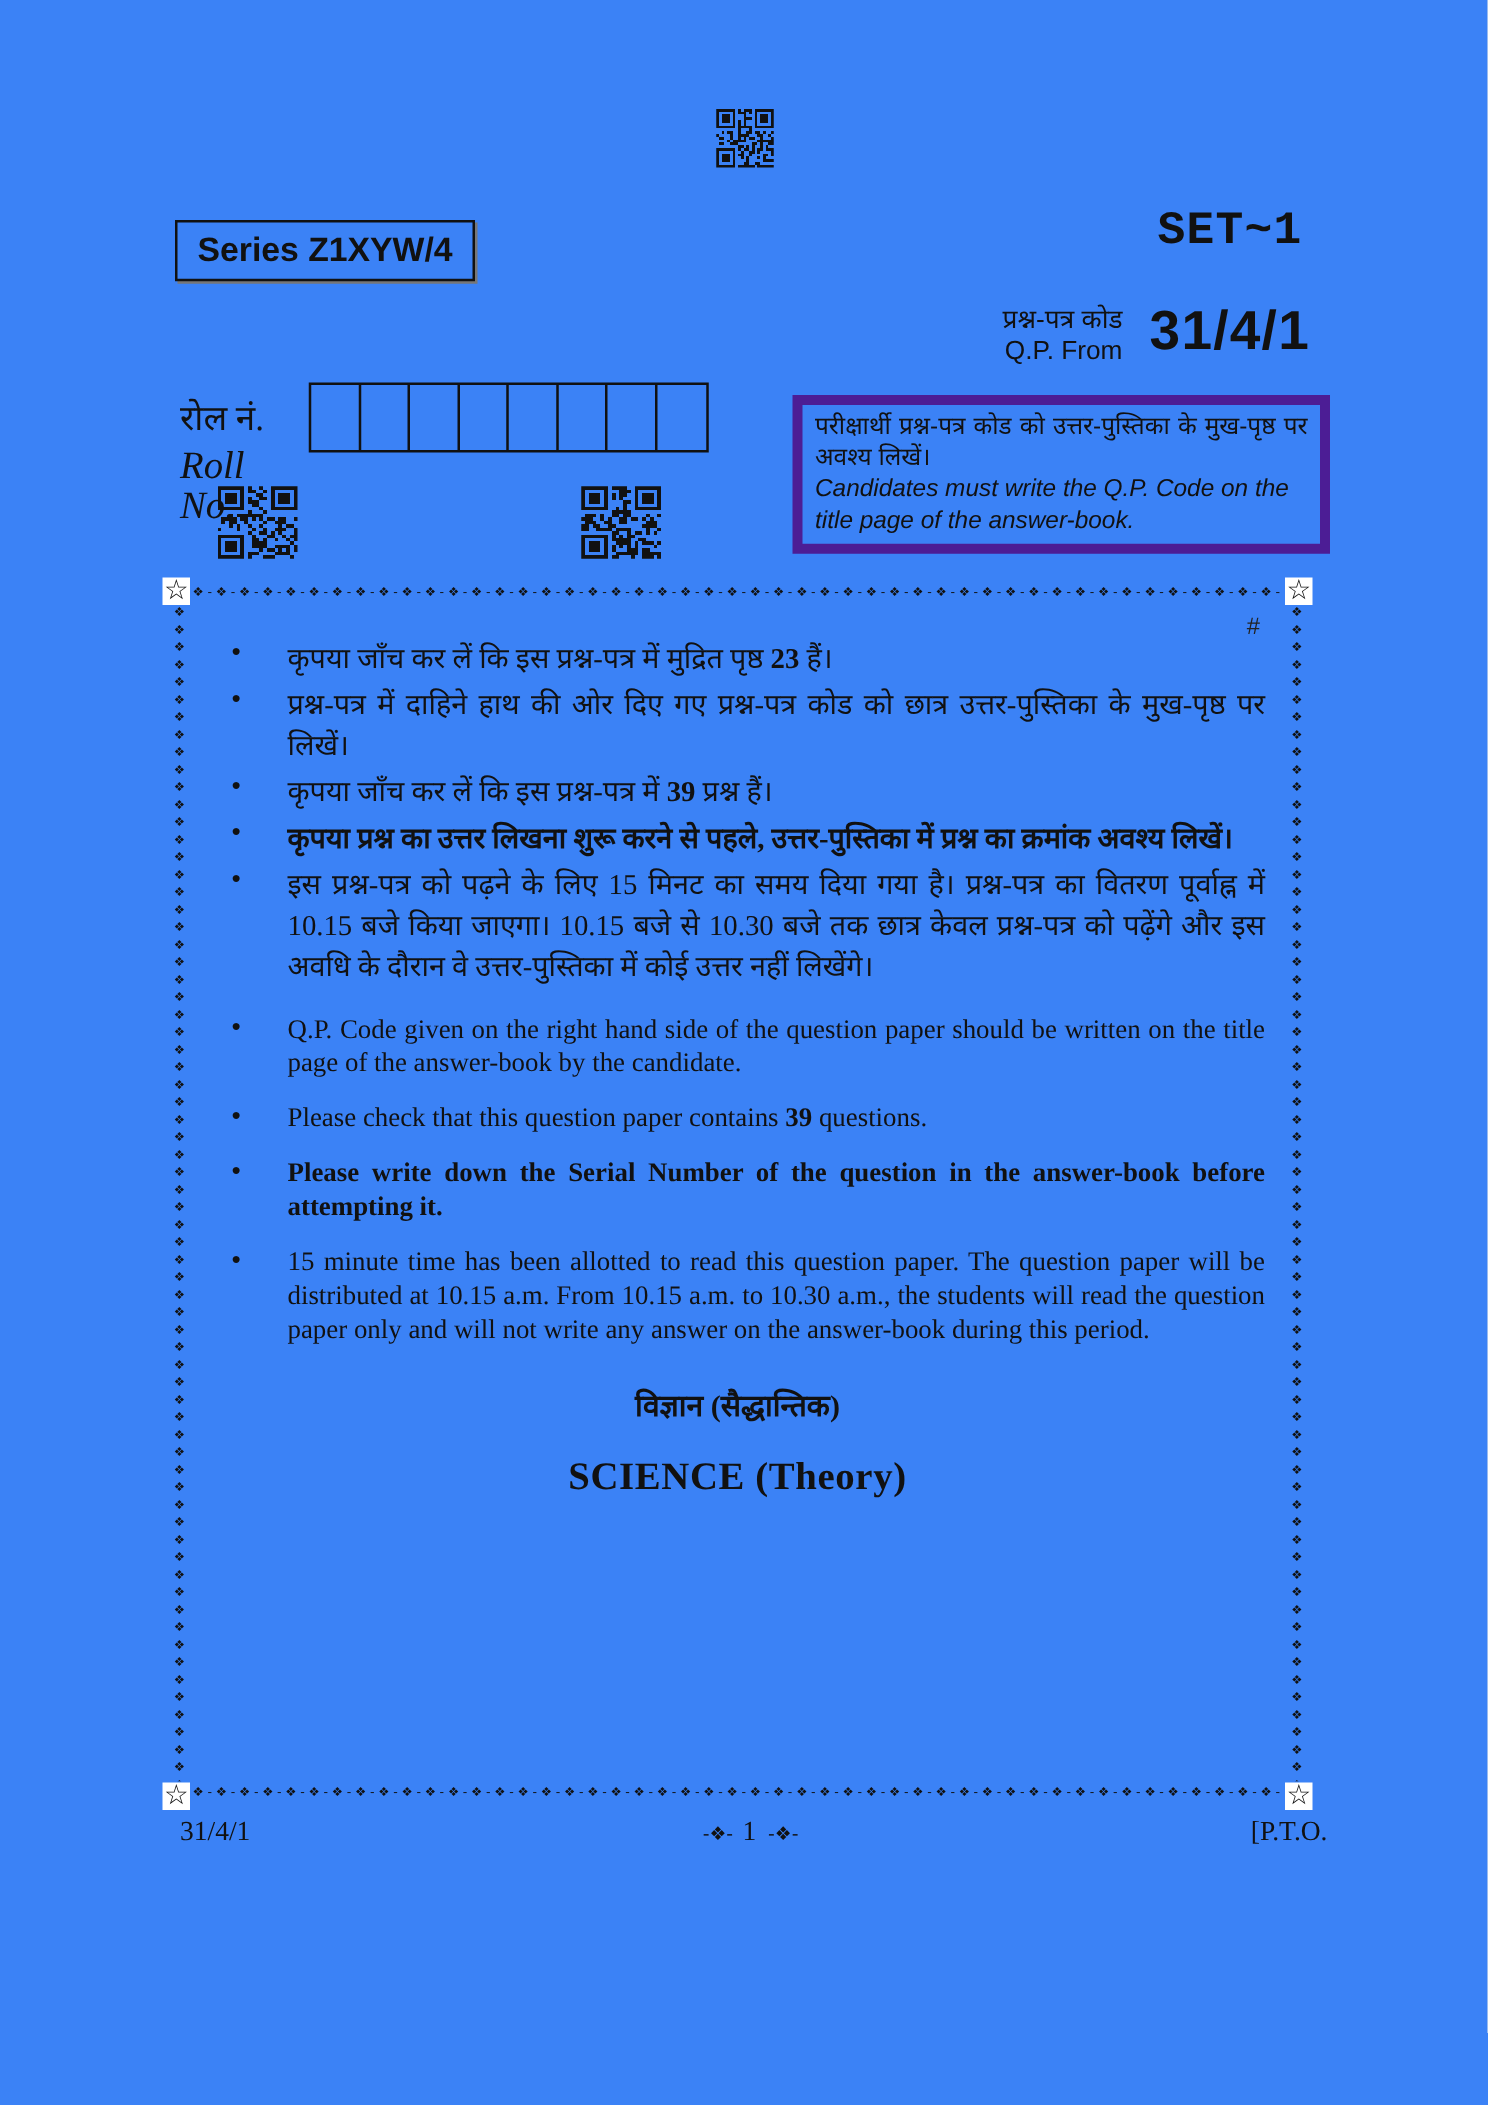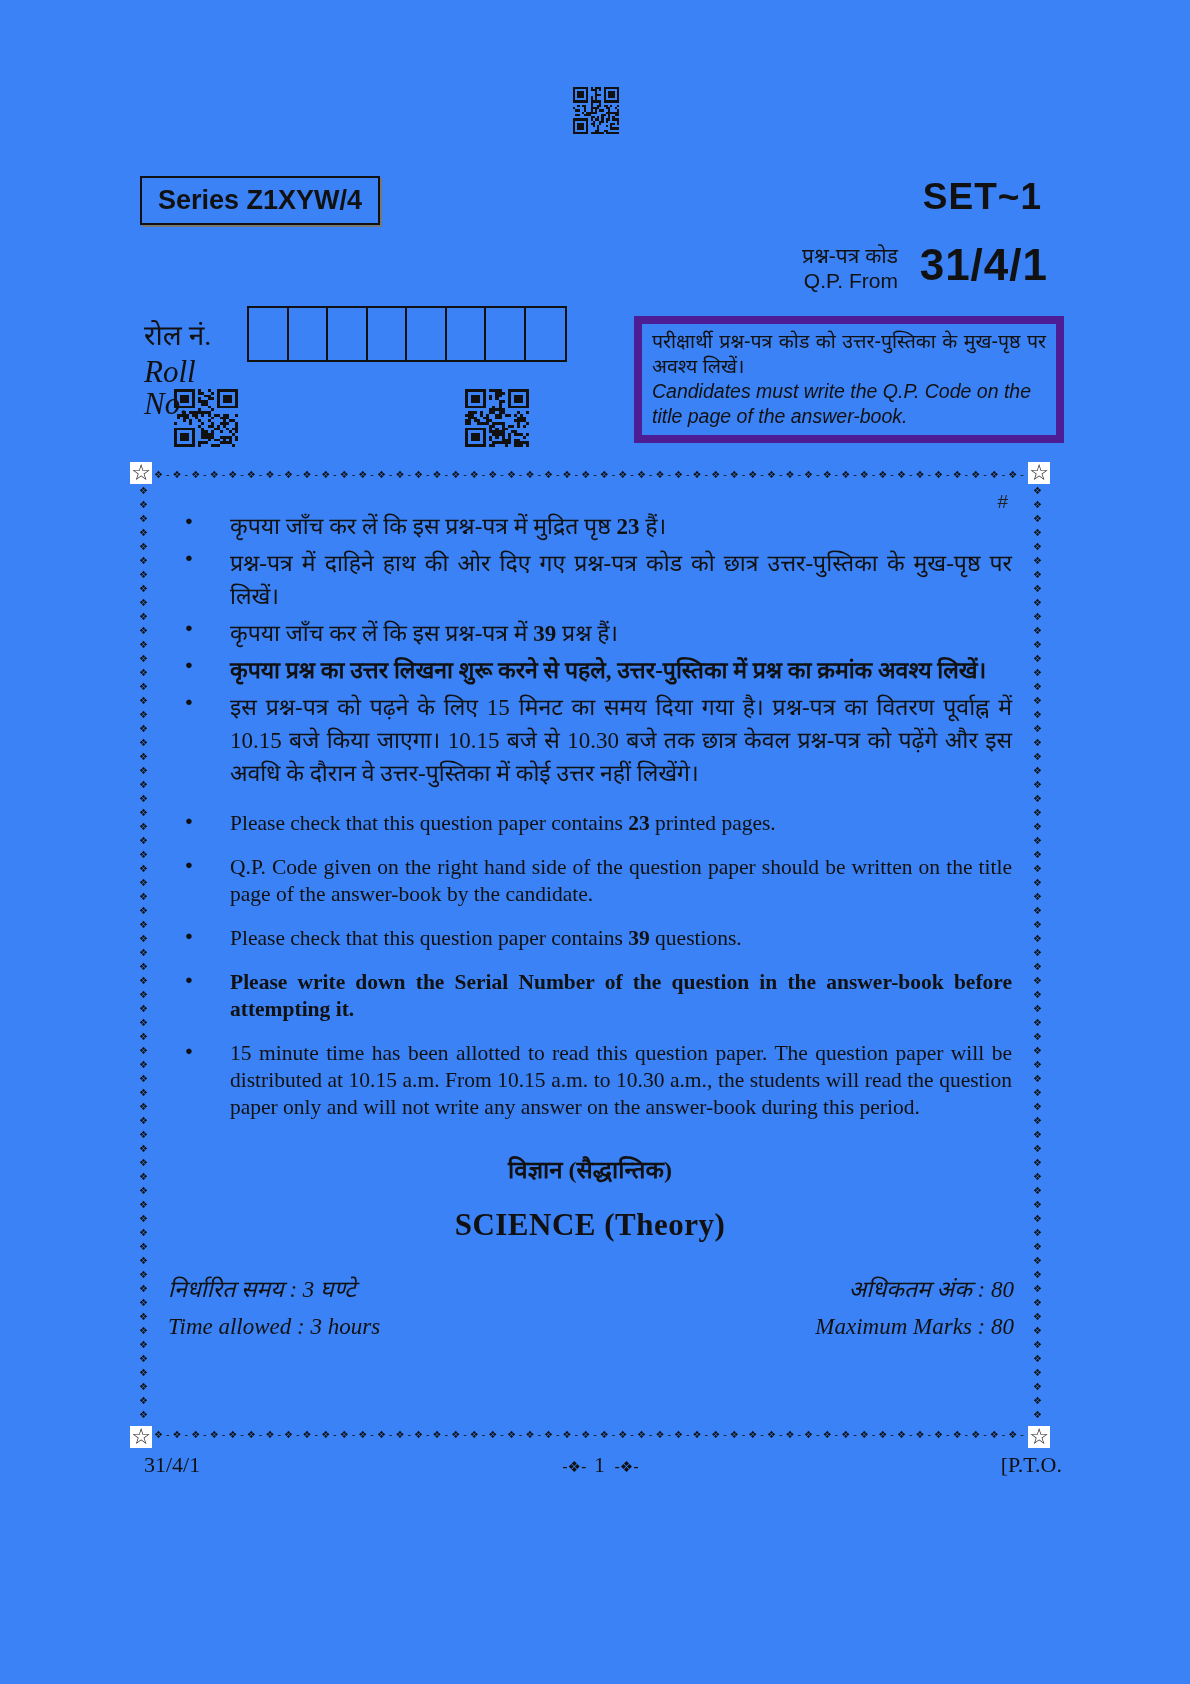--- a/index.html
+++ b/index.html
@@ -23,24 +23,23 @@
   .series-box{
     position:absolute;left:140px;top:176px;
     border:2.5px solid #111;
     box-shadow:2px 2px 0 #777;
     padding:7px 16px 8px 16px;
     font-family:"Liberation Sans", sans-serif;
     font-weight:bold;font-size:27px;line-height:30px;
   }
   .set-label{
     position:absolute;right:148px;top:166px;
-    font-family:Liberation Sans, sans-serif;
+    font-family:Liberation Mono, monospace;
     font-weight:bold;font-size:37px;line-height:38px;
     letter-spacing:1px;
-    margin-top:12px;
   }
   .qp-code-labels{
     position:absolute;right:292px;top:243px;
     text-align:right;
     font-family:"Liberation Sans", sans-serif;
     font-size:21px;line-height:25px;
   }
   .qp-code-value{
     position:absolute;right:142px;top:240px;
     font-family:"Liberation Sans", sans-serif;
@@ -866,40 +865,29 @@
 
     <ul class="instructions ins-hi">
       <li><span>कृपया जाँच कर लें कि इस प्रश्न-पत्र में मुद्रित पृष्ठ </span><strong>23</strong><span> हैं।</span></li>
       <li><span>प्रश्न-पत्र में दाहिने हाथ की ओर दिए गए प्रश्न-पत्र कोड को छात्र उत्तर-पुस्तिका के मुख-पृष्ठ पर लिखें।</span></li>
       <li><span>कृपया जाँच कर लें कि इस प्रश्न-पत्र में </span><strong>39</strong><span> प्रश्न हैं।</span></li>
       <li class="em"><span>कृपया प्रश्न का उत्तर लिखना शुरू करने से पहले, उत्तर-पुस्तिका में प्रश्न का क्रमांक अवश्य लिखें।</span></li>
       <li><span>इस प्रश्न-पत्र को पढ़ने के लिए 15 मिनट का समय दिया गया है। प्रश्न-पत्र का वितरण पूर्वाह्न में 10.15 बजे किया जाएगा। 10.15 बजे से 10.30 बजे तक छात्र केवल प्रश्न-पत्र को पढ़ेंगे और इस अवधि के दौरान वे उत्तर-पुस्तिका में कोई उत्तर नहीं लिखेंगे।</span></li>
     </ul>
 
     <ul class="instructions ins-en">
-      <li><span>Please check that this question paper contains </span><strong>23</strong><span> printed pages.</span></li>
       <li><span>Q.P. Code given on the right hand side of the question paper should be written on the title page of the answer-book by the candidate.</span></li>
       <li><span>Please check that this question paper contains </span><strong>39</strong><span> questions.</span></li>
       <li class="em"><span>Please write down the Serial Number of the question in the answer-book before attempting it.</span></li>
       <li><span>15 minute time has been allotted to read this question paper. The question paper will be distributed at 10.15 a.m. From 10.15 a.m. to 10.30 a.m., the students will read the question paper only and will not write any answer on the answer-book during this period.</span></li>
     </ul>
 
     <h1 class="title-hi">विज्ञान (सैद्धान्तिक)</h1>
     <h2 class="title-en">SCIENCE (Theory)</h2>
 
-    <div class="meta-row">
-      <div class="left">
-        <div>निर्धारित समय : 3 घण्टे</div>
-        <div>Time allowed : 3 hours</div>
-      </div>
-      <div class="right">
-        <div>अधिकतम अंक : 80</div>
-        <div>Maximum Marks : 80</div>
-      </div>
-    </div>
   </div>
 
   <div class="footer">
     <span>31/4/1</span>
     <span class="page-num"><span class="orn-f">-❖-</span>&nbsp;<span>1</span>&nbsp;<span class="orn-f">-❖-</span></span>
     <span>[P.T.O.</span>
   </div>
 
 </div>
 

